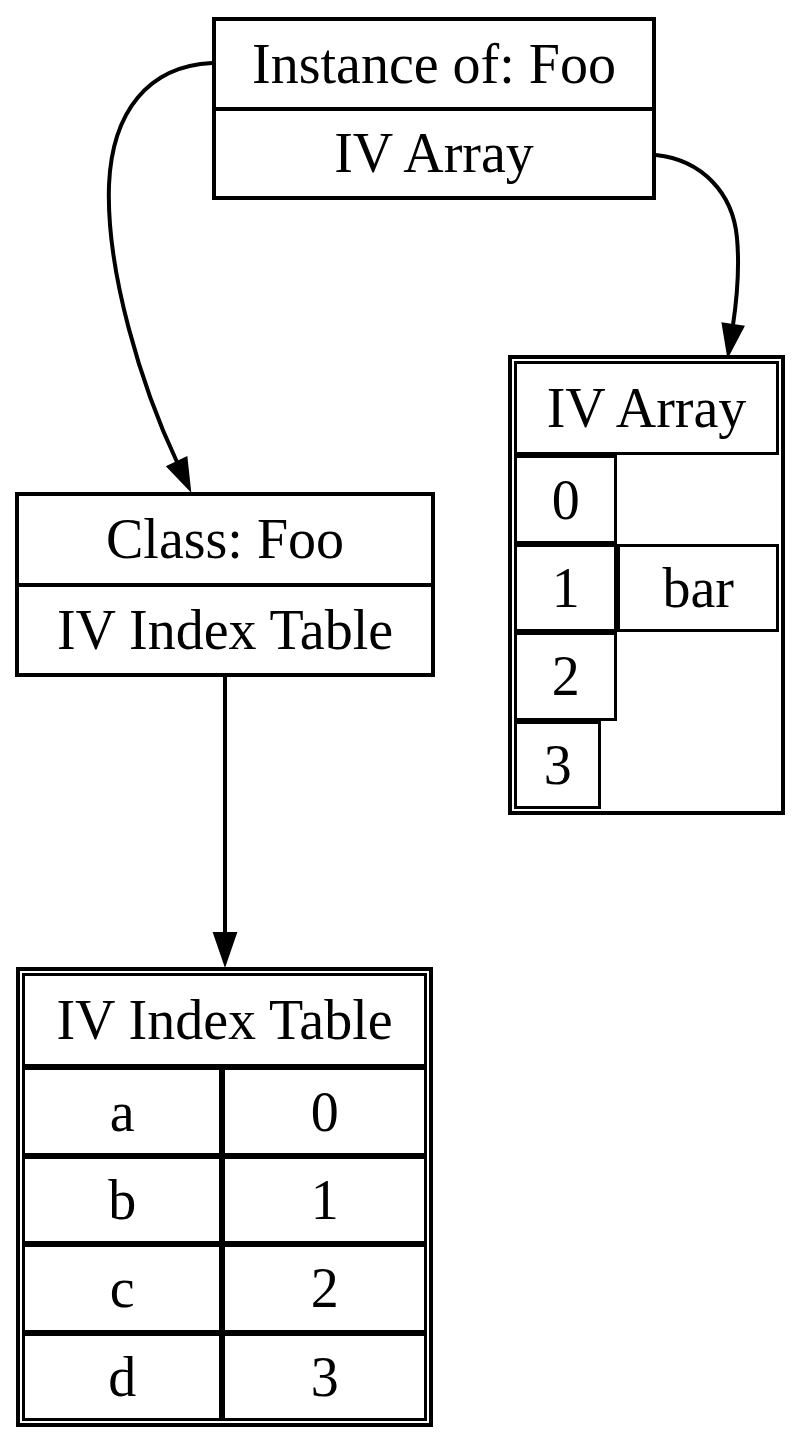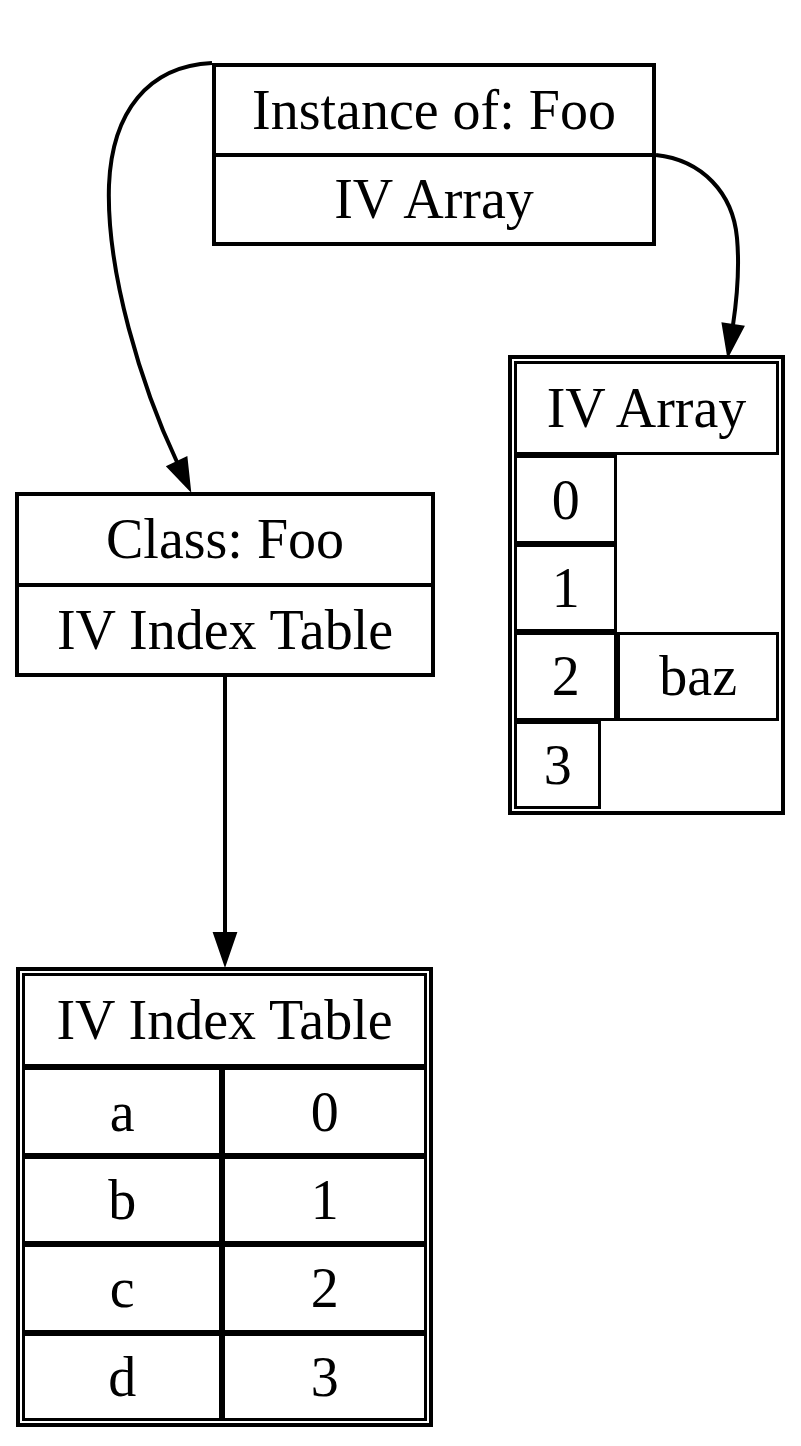--- a/index.html
+++ b/index.html
@@ -49,21 +49,21 @@
     display: flex;
     align-items: center;
     justify-content: center;
     font-size: 56px;
     line-height: 1;
     white-space: nowrap;
   }
   .record .rrow.first {
     border-bottom: 4px solid #000000;
   }
-  .node-instance { left: 212px; top: 17px;  width: 444px; height: 183px; margin-top: 46px; }
+  .node-instance { left: 212px; top: 17px;  width: 444px; height: 183px; }
   .node-class    { left: 15px;  top: 492px; width: 420px; height: 185px; }
 
   
   .tbl {
     position: absolute;
     box-sizing: border-box;
     border: 4px solid #000000;
     background: #ffffff;
     padding: 2px;
     display: flex;
@@ -127,24 +127,24 @@
     <div class="rrow">IV Index Table</div>
   </div>
 
   <div class="tbl node-ivarray">
     <div class="cell header">IV Array</div>
     <div class="trow">
       <div class="cell k">0</div>
     </div>
     <div class="trow">
       <div class="cell k">1</div>
+      <div class="cell v">bar</div>
     </div>
     <div class="trow">
       <div class="cell k">2</div>
-      <div class="cell v">baz</div>
     </div>
     <div class="trow narrow-k">
       <div class="cell k">3</div>
     </div>
   </div>
 
   <div class="tbl node-ivindex">
     <div class="cell header">IV Index Table</div>
     <div class="trow">
       <div class="cell k">a</div>

